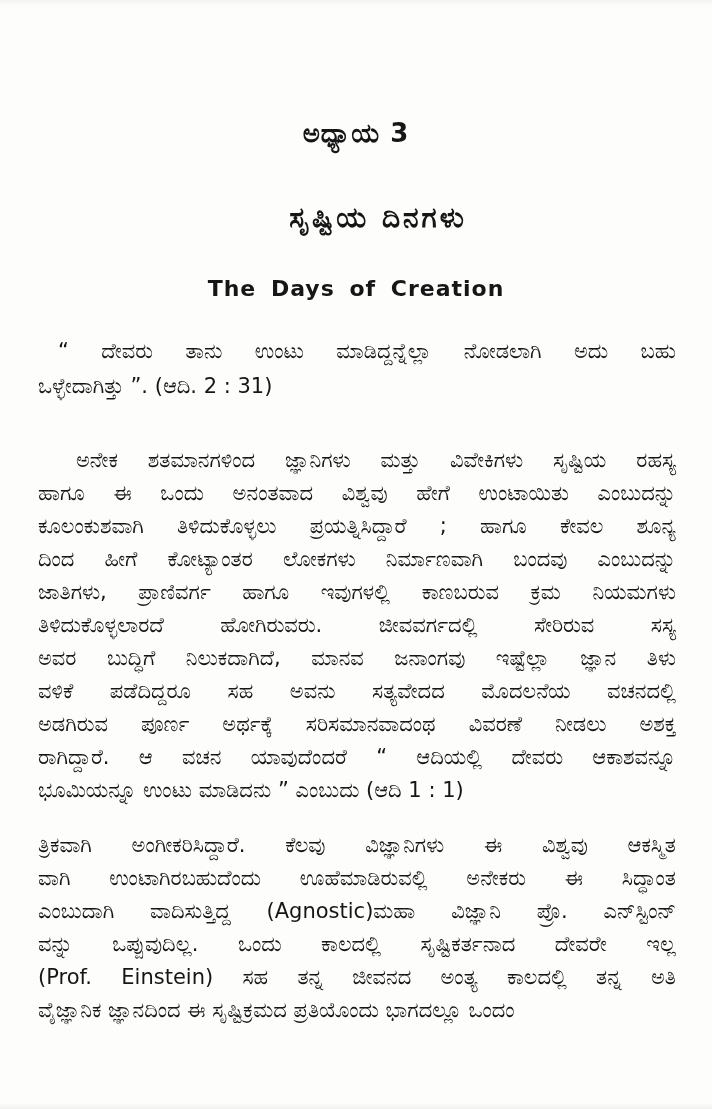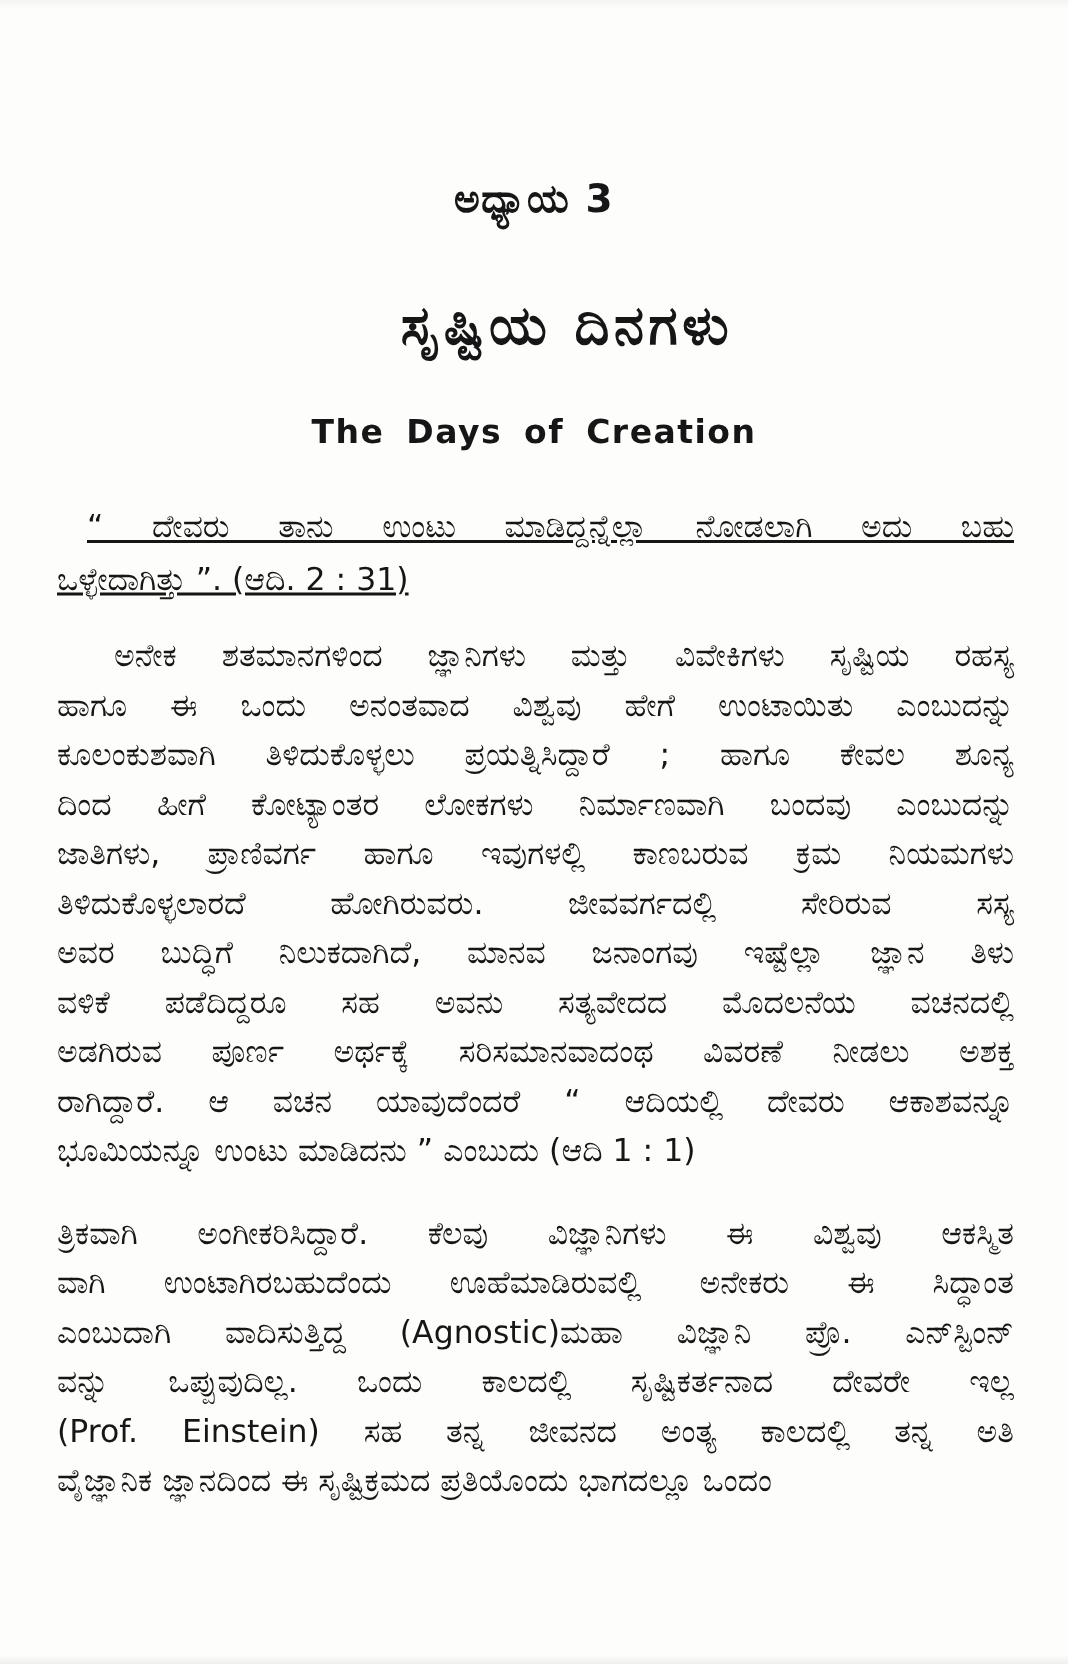--- a/index.html
+++ b/index.html
@@ -31,21 +31,21 @@
     margin-top: 114px;
     text-align: center;
     font-size: 26px;
     font-weight: bold;
     line-height: 38px;
     letter-spacing: 1px;
   }
   .main-title {
     margin-top: 40px;
     text-align: center;
-    font-size: 36px;
+    font-size: 28px;
     font-weight: bold;
     line-height: 52px;
     letter-spacing: 3px;
     padding-left: 44px;
   }
   .english-title {
     margin-top: 26px;
     text-align: center;
     font-size: 22px;
     font-weight: bold;
@@ -65,27 +65,26 @@
     white-space: normal;
   }
   .tline-last {
     text-align-last: left;
   }
   .quote-block {
     margin-top: 26px;
   }
   .quote-block .tline {
     line-height: 35px;
-    text-decoration: underline;
   }
   .quote-block .tline-first {
     text-indent: 20px;
   }
   .para {
-    margin-top: 17px;
+    margin-top: 40px;
   }
   .para .tline-first {
     text-indent: 38px;
   }
   .para-2 {
     margin-top: 22px;
   }
 </style>
 </head>
 <body>

